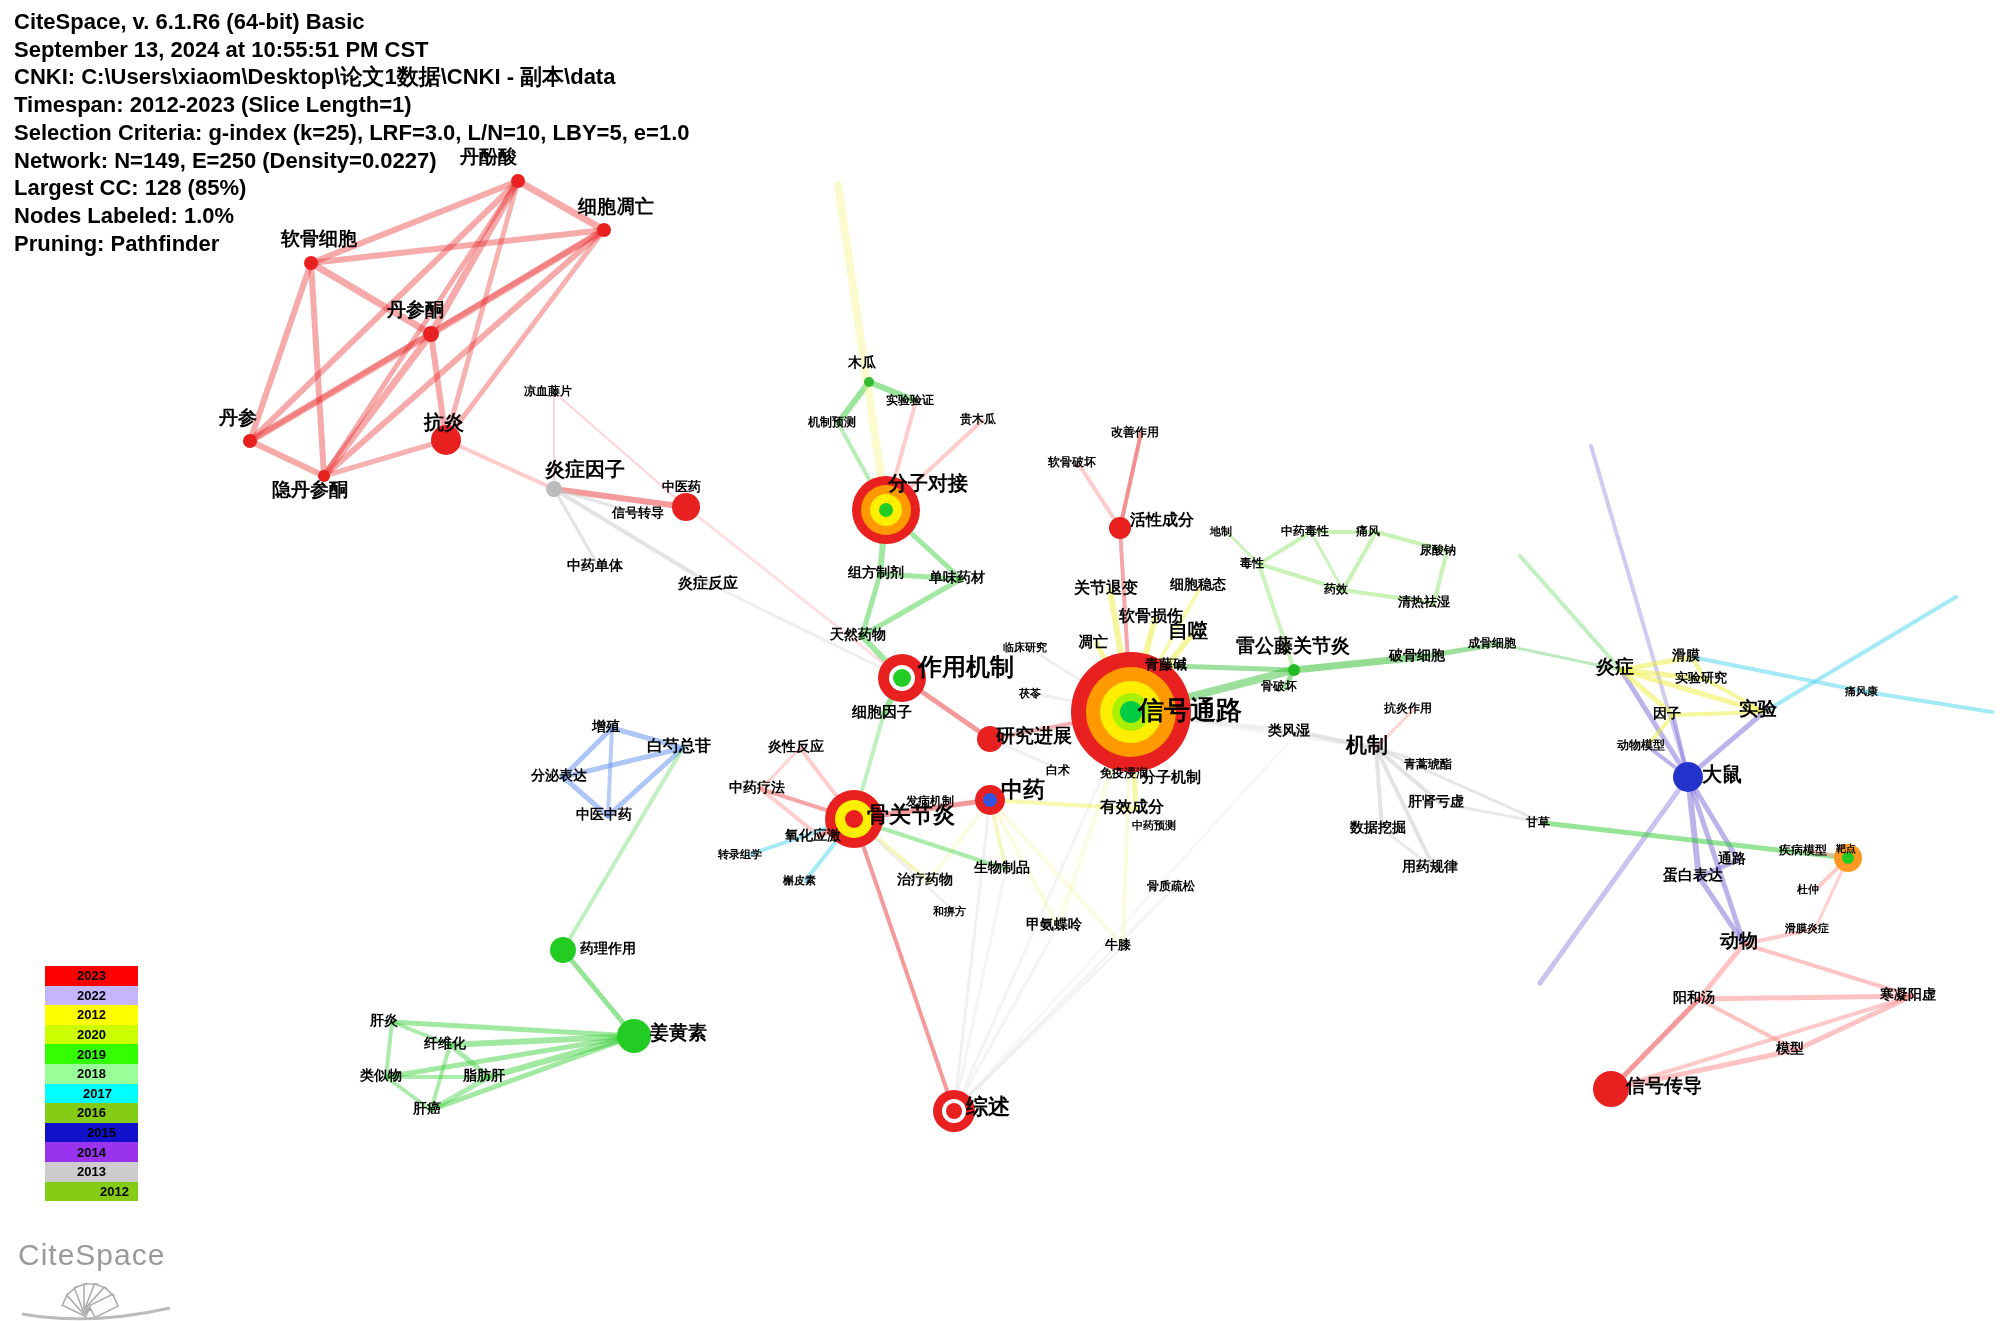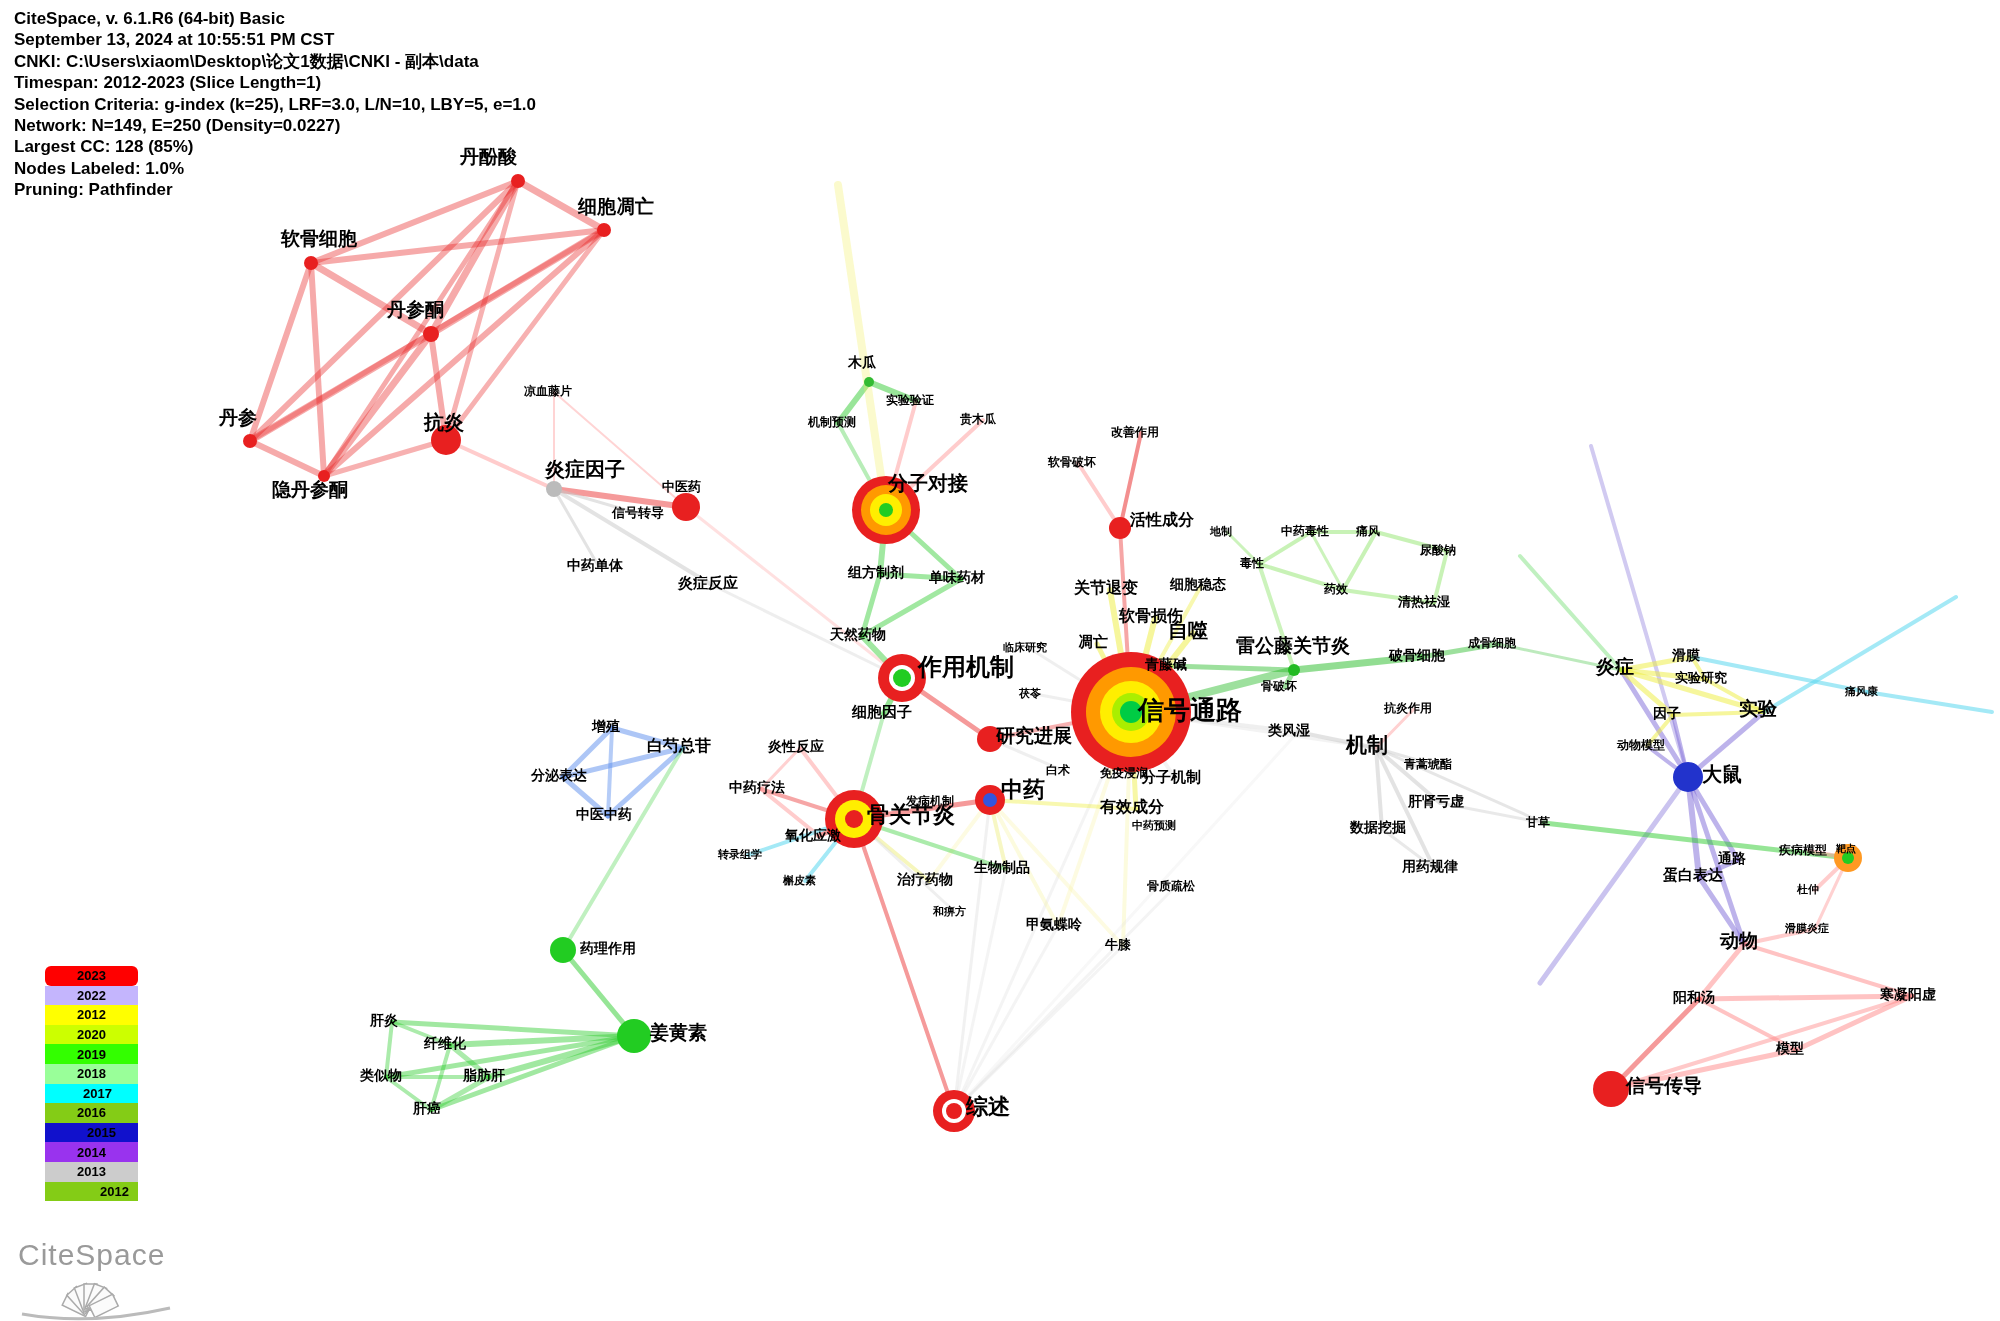--- a/index.html
+++ b/index.html
@@ -1,19 +1,19 @@
 <!DOCTYPE html>
 <html><head>
 <meta charset="utf-8">
 <style>
   html,body{margin:0;padding:0;background:#ffffff;}
   body{width:2000px;height:1321px;font-family:"Liberation Sans",sans-serif;}
   #canvas{position:relative;width:2000px;height:1321px;background:#fff;overflow:hidden;}
   #graph{position:absolute;top:0;left:0;}
-  #info-panel{position:absolute;top:8px;left:14px;font-weight:bold;font-size:17px;line-height:1.26;color:#000;white-space:pre;}
+  #info-panel{position:absolute;top:8px;left:14px;font-weight:bold;font-size:22px;line-height:1.26;color:#000;white-space:pre;}
   #legend{position:absolute;left:45px;top:966px;width:93px;}
   .legend-row{width:93px;height:19.6px;display:flex;align-items:center;justify-content:center;
     font-size:13px;font-weight:bold;color:#000;box-sizing:border-box;}
   #logo{position:absolute;left:18px;top:1238px;}
   .logo-text{font-size:30px;font-weight:normal;color:#9a9a9a;letter-spacing:1px;}
   svg text{font-family:"Liberation Sans",sans-serif;}
 </style>
 </head>
 <body>
 
@@ -329,21 +329,21 @@
       <text x="1785" y="932" font-size="11" font-weight="bold" fill="#000">滑膜炎症</text>
       <text x="1673" y="1002" font-size="14" font-weight="bold" fill="#000">阳和汤</text>
       <text x="1880" y="999" font-size="14" font-weight="bold" fill="#000">寒凝阳虚</text>
       <text x="1776" y="1053" font-size="14" font-weight="bold" fill="#000">模型</text>
       <text x="1626" y="1092" font-size="19" font-weight="bold" fill="#000">信号传导</text>
     </svg>
 
   <div id="info-panel"><div>CiteSpace, v. 6.1.R6 (64-bit) Basic</div><div>September 13, 2024 at 10:55:51 PM CST</div><div>CNKI: C:\Users\xiaom\Desktop\论文1数据\CNKI - 副本\data</div><div>Timespan: 2012-2023 (Slice Length=1)</div><div>Selection Criteria: g-index (k=25), LRF=3.0, L/N=10, LBY=5, e=1.0</div><div>Network: N=149, E=250 (Density=0.0227)</div><div>Largest CC: 128 (85%)</div><div>Nodes Labeled: 1.0%</div><div>Pruning: Pathfinder</div></div>
 
   <div id="legend">
-      <div class="legend-row" style="background: rgb(255, 0, 0); border-radius: 6px;">2023</div>
+      <div class="legend-row" style="background: rgb(255, 0, 0);">2023</div>
       <div class="legend-row" style="background: #c4b5fd;">2022</div>
       <div class="legend-row" style="background: rgb(255, 255, 0);">2012</div>
       <div class="legend-row" style="background: rgb(204, 255, 0);">2020</div>
       <div class="legend-row" style="background: rgb(51, 255, 0);">2019</div>
       <div class="legend-row" style="background: rgb(153, 255, 153);">2018</div>
       <div class="legend-row" style="background: rgb(0, 255, 255); padding-left: 12px;">2017</div>
       <div class="legend-row" style="background: #84cc16;">2016</div>
       <div class="legend-row" style="background: rgb(17, 17, 204); padding-left: 20px;">2015</div>
       <div class="legend-row" style="background: rgb(153, 51, 238);">2014</div>
       <div class="legend-row" style="background: rgb(204, 204, 204);">2013</div>

